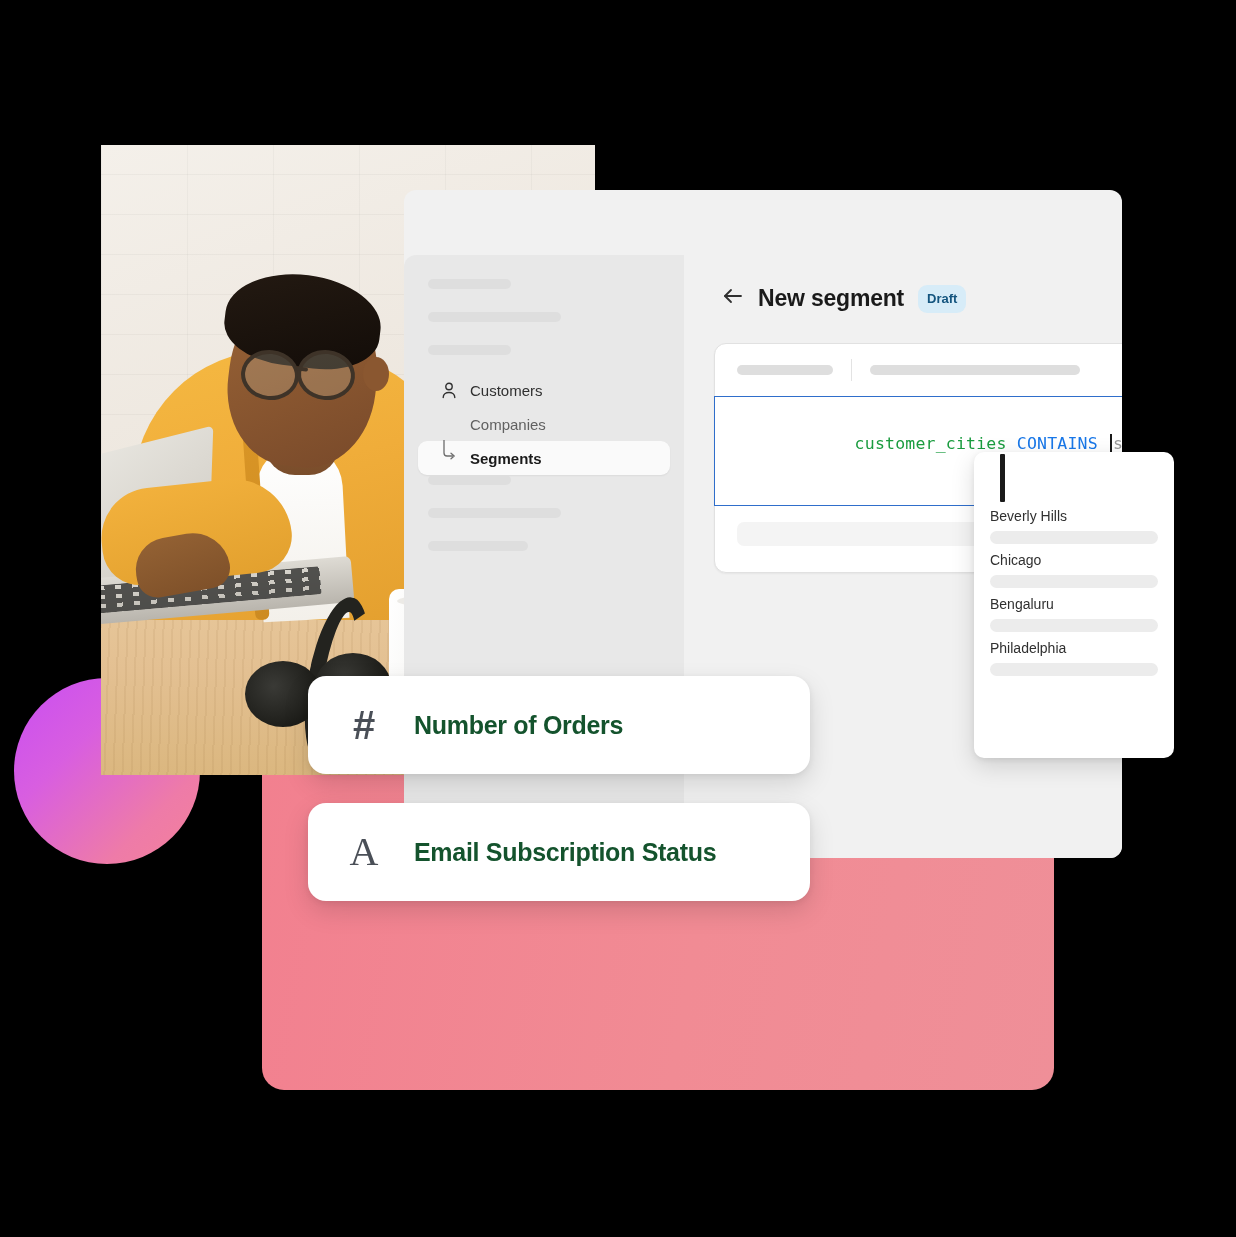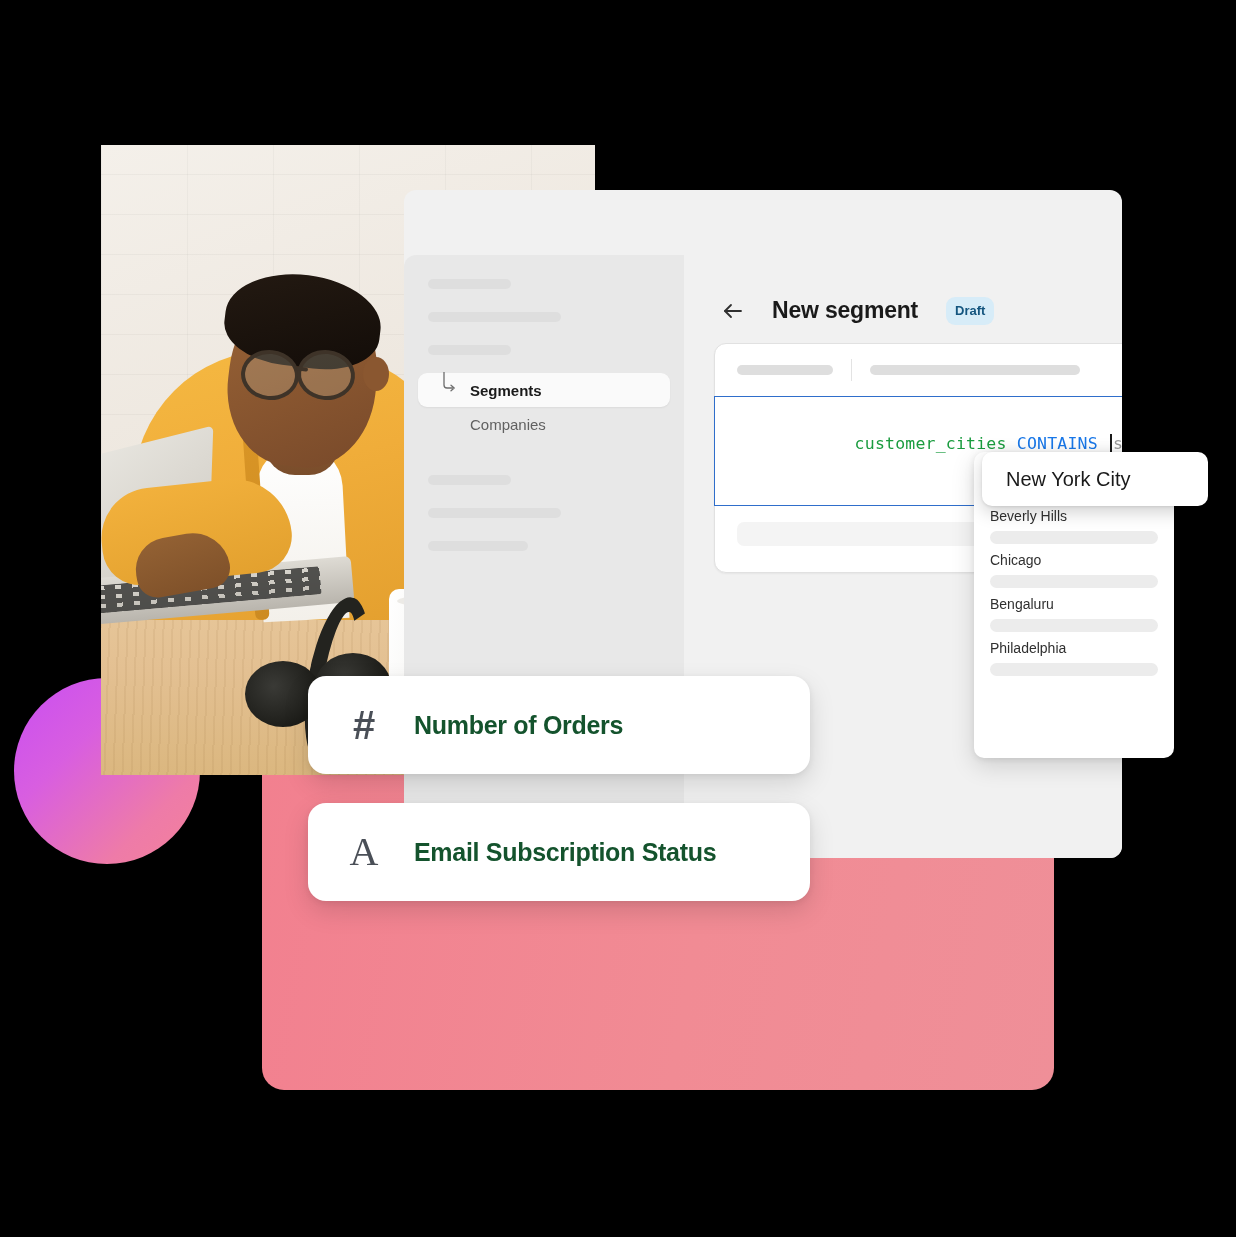--- a/index.html
+++ b/index.html
@@ -225,21 +225,21 @@
   .nav-label.bold { font-weight:bold; color:#1a1a1a; }
   .nav-label.muted { color:#616161; }
   .nav-icon { width:18px; height:18px; display:flex; align-items:center; justify-content:center; }
 
   
   .main {
     position:absolute; left:280px; top:65px; right:0; bottom:0;
     background:#f1f1f1;
   }
   .page-head {
-    position:absolute; left:38px; top:42px; display:flex; align-items:center; gap:28px;
+    position:absolute; left:38px; top:30px; display:flex; gap:14px;
   }
   .back-arrow { width:22px; height:22px; color:#303030; }
   .page-title { font-size:23px; font-weight:bold; color:#1a1a1a; letter-spacing:-0.2px; }
   .badge {
     background:#d7ecf8; color:#14557f; font-size:13px; font-weight:bold;
     border-radius:9px; padding:6px 9px; line-height:1.2;
   }
 
   .query-card {
     position:absolute; left:30px; top:88px; right:-140px; height:230px;
@@ -348,34 +348,43 @@
 
   <div class="win">
 
 
     <div class="sidebar">
       <div class="ph-bar" style="position:absolute;left:24px;top:24px;width:83px;"></div>
       <div class="ph-bar" style="position:absolute;left:24px;top:57px;width:133px;"></div>
       <div class="ph-bar" style="position:absolute;left:24px;top:90px;width:83px;"></div>
 
       <div style="position:absolute;left:0;top:118px;right:0;">
+        <div class="nav-item">
+          <span class="nav-icon">
+            <svg width="16" height="17" viewBox="0 0 16 17" aria-hidden="true">
+              <circle cx="8" cy="4.5" r="3.2" fill="none" stroke="#303030" stroke-width="1.4"></circle>
+              <path d="M2.2 15.5c0-3.1 2.6-5 5.8-5s5.8 1.9 5.8 5" fill="none" stroke="#303030" stroke-width="1.4" stroke-linecap="round"></path>
+            </svg>
+          </span>
+          <span class="nav-label">Customers</span>
+        </div>
+
+        <div class="nav-item">
+          <span class="nav-icon"></span>
+          <span class="nav-label muted">Companies</span>
+        </div>
 
         <div class="nav-item active">
           <span class="nav-icon">
             <svg width="16" height="22" viewBox="0 0 16 22" aria-hidden="true" style="margin-top:-14px">
               <path d="M3 0 L3 13 Q3 16 6 16 L12 16" fill="none" stroke="#6d6d6d" stroke-width="1.3"></path>
               <path d="M10 13.2 L13.2 16 L10 18.8" fill="none" stroke="#6d6d6d" stroke-width="1.3" stroke-linecap="round" stroke-linejoin="round"></path>
             </svg>
           </span>
           <span class="nav-label bold">Segments</span>
-        </div>
-
-        <div class="nav-item">
-          <span class="nav-icon"></span>
-          <span class="nav-label muted">Companies</span>
         </div>
       </div>
 
       <div class="ph-bar" style="position:absolute;left:24px;top:220px;width:83px;"></div>
       <div class="ph-bar" style="position:absolute;left:24px;top:253px;width:133px;"></div>
       <div class="ph-bar" style="position:absolute;left:24px;top:286px;width:100px;"></div>
     </div>
 
     <div class="main">
 
@@ -424,23 +433,20 @@
       <div class="dd-name">Bengaluru</div>
       <div class="ph-bar"></div>
     </div>
     <div class="dd-item">
       <div class="dd-name">Philadelphia</div>
       <div class="ph-bar"></div>
     </div>
   </div>
 
   <div class="dd-cursor"></div>
-  <div class="dd-selected">
-    <span>New York City</span>
-  </div>
 
   <div class="fcard" id="fcard-0">
     <span class="fcard-icon">
         <span class="glyph-hash">#</span>
       </span>
     <span class="fcard-label">Number of Orders</span>
   </div>
 
   <div class="fcard" id="fcard-1">
     <span class="fcard-icon">

